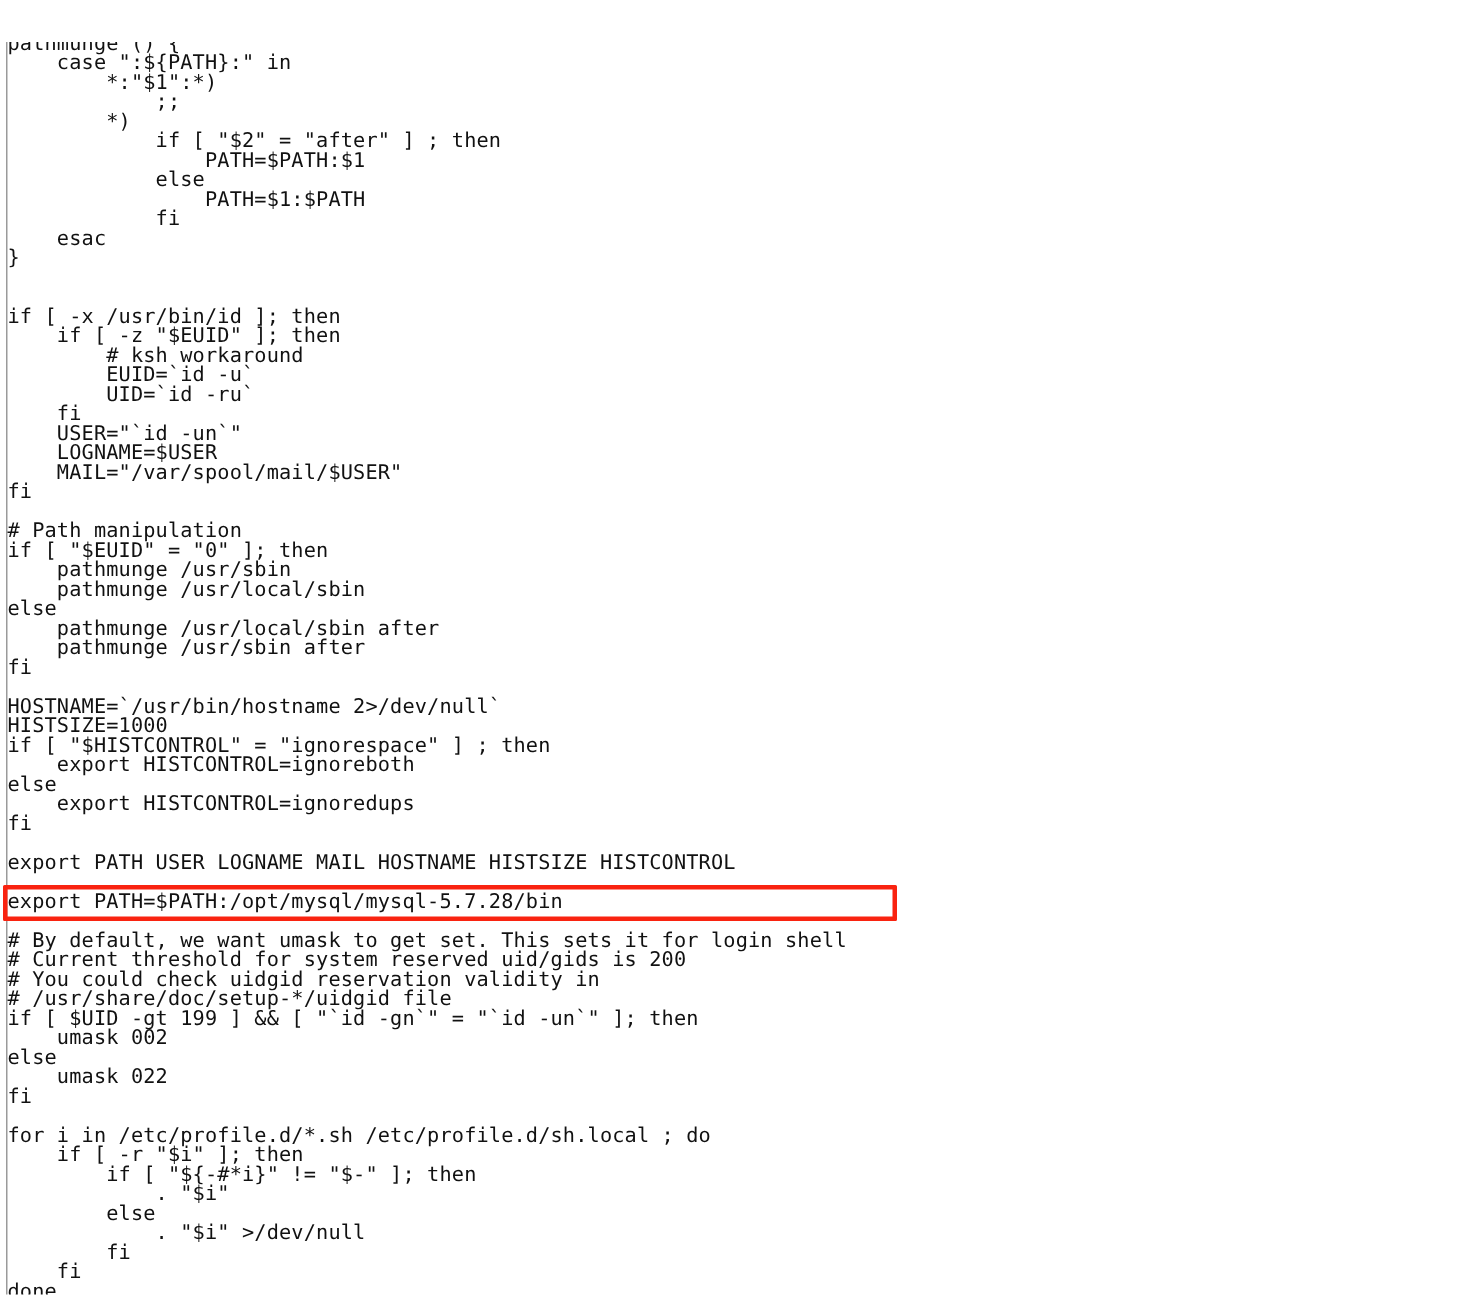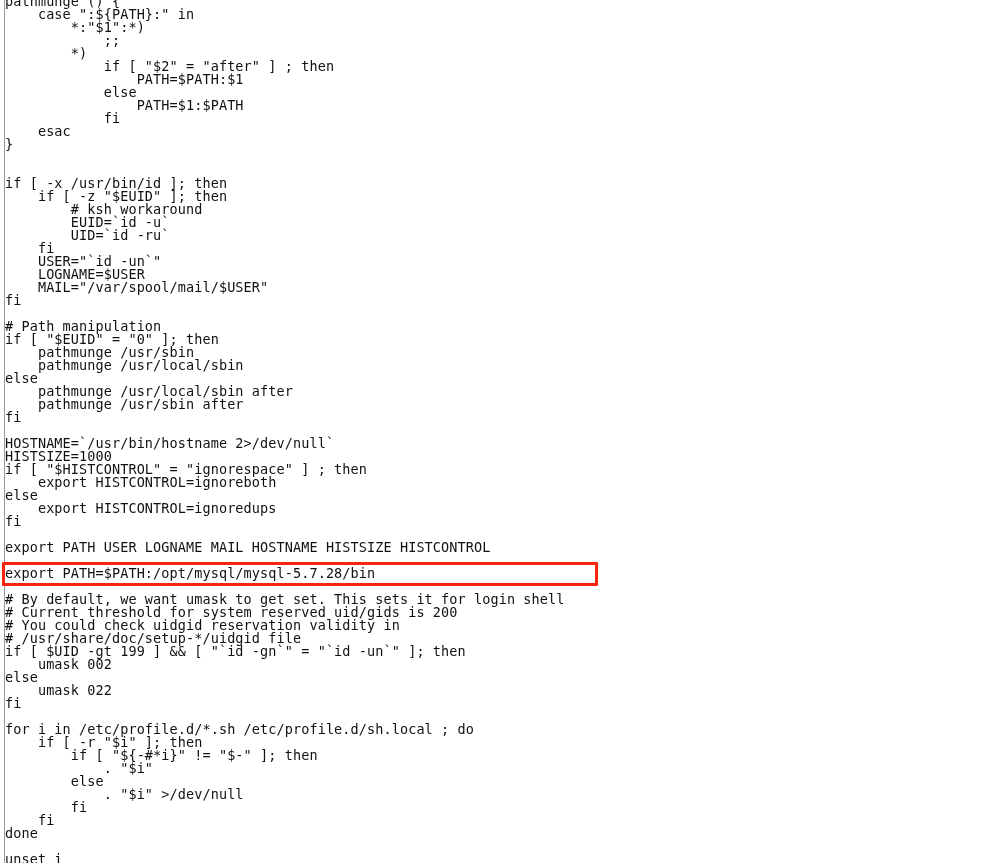--- a/index.html
+++ b/index.html
@@ -12,20 +12,21 @@
     height: 863px;
     overflow: hidden;
     font-family: "DejaVu Sans Mono", "Liberation Mono", monospace;
   }
 
   #app {
     position: relative;
     width: 986px;
     height: 658px;
     background: #ffffff;
+    margin-top: 28px;
   }
 
   
   #left-rule {
     position: absolute;
     left: 4px;
     top: 0;
     width: 1px;
     height: 863px;
     background: #9a9a9a;

